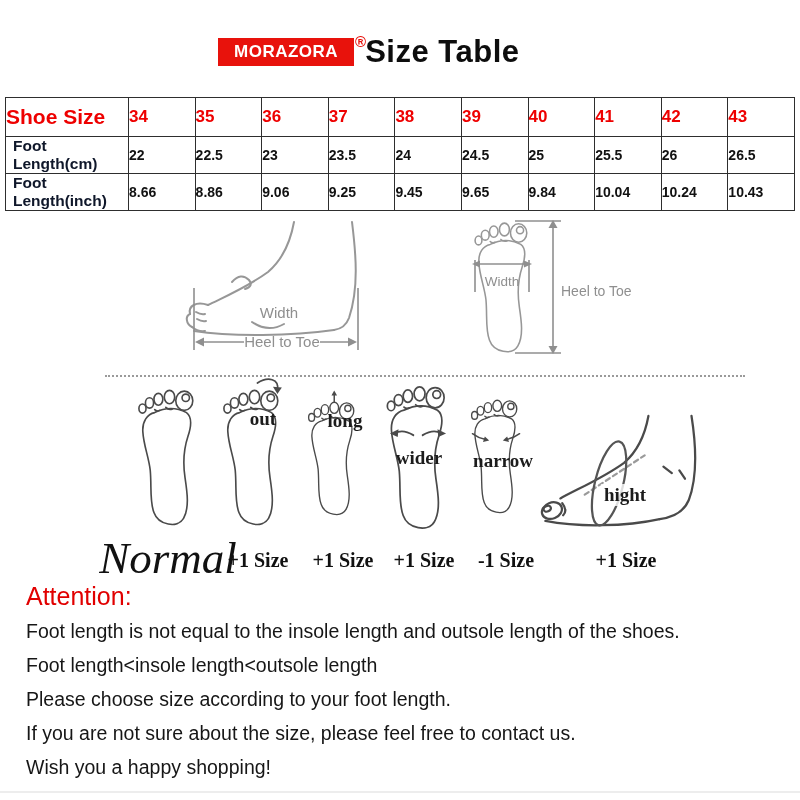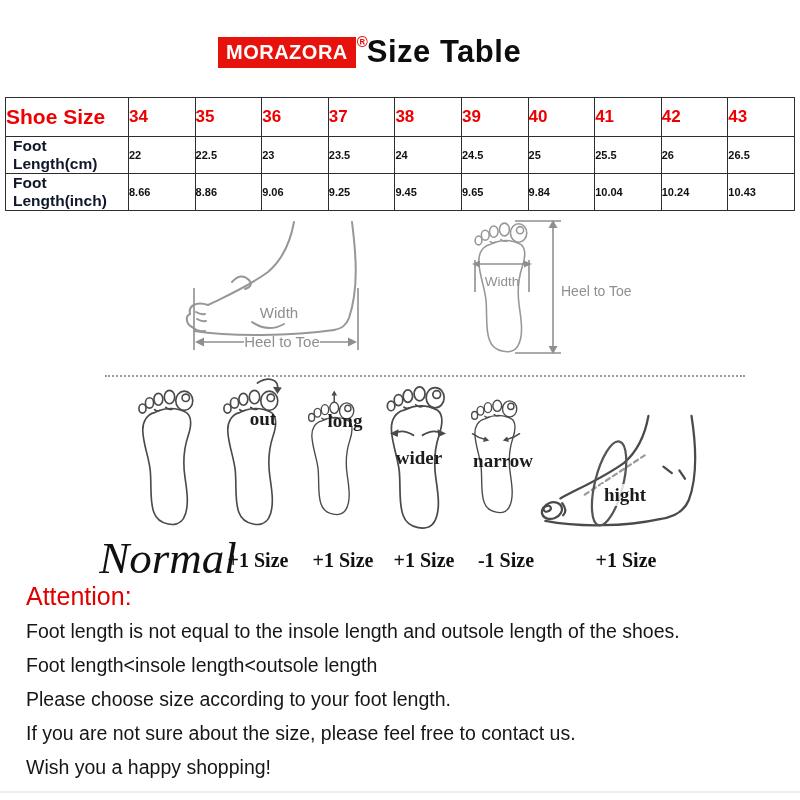--- a/index.html
+++ b/index.html
@@ -6,36 +6,36 @@
     --brand-red:#e8120c;
     --table-red:#ee0000;
     --attention-red:#e10000;
   }
   html,body{margin:0;padding:0;background:#fff;}
   #page{position:relative;width:800px;height:800px;background:#fff;overflow:hidden;
         font-family:"Liberation Sans",sans-serif;color:#1a1a1a;}
 
   
   #brand-header{position:absolute;left:218px;top:34px;display:flex;align-items:center;}
-  .brand-box{background:var(--brand-red);color:#fff;font-weight:bold;font-size:20px;
-             letter-spacing:.5px;padding:5px 8px 6px;line-height:1;}
+  .brand-box{background:var(--brand-red);color:#fff;font-weight:bold;font-size:17px;
+             letter-spacing:.5px;padding:5px 16px 6px;line-height:1;}
   .reg-mark{color:var(--brand-red);font-size:15px;font-weight:bold;position:relative;top:-11px;left:1px;}
   .page-title{font-size:31px;font-weight:bold;color:#0d0d0d;margin-left:0;letter-spacing:.5px;}
 
   
   #size-table{position:absolute;left:5px;top:97px;width:790px;border-collapse:collapse;
               table-layout:fixed;background:#fff;}
   #size-table td,#size-table th{border:1.6px solid #2e2e2e;vertical-align:middle;
               font-weight:bold;padding:0;}
   #size-table tr.hdr{height:39px;}
   #size-table tr.val{height:34px;}
   .cell-size-hd{color:var(--table-red);font-size:21px;}
   .cell-size{color:var(--table-red);font-size:17px;}
   .cell-label{font-size:15.5px;text-align:left !important;padding-left:7px !important;color:#0f172a;}
-  .cell-num{font-size:11px;color:#111;}
+  .cell-num{font-size:14px;color:#111;}
 
   
   svg{overflow:visible;}
   .measure-svg{position:absolute;color:#979797;}
   .m-label{font-family:"Liberation Sans",sans-serif;fill:#8f8f8f;}
   .sketch{fill:none;stroke:#979797;stroke-width:2;stroke-linecap:round;stroke-linejoin:round;}
   .m-line{stroke:#8f8f8f;stroke-width:1.6;fill:none;}
   .m-head{fill:#8f8f8f;stroke:none;}
 
   

